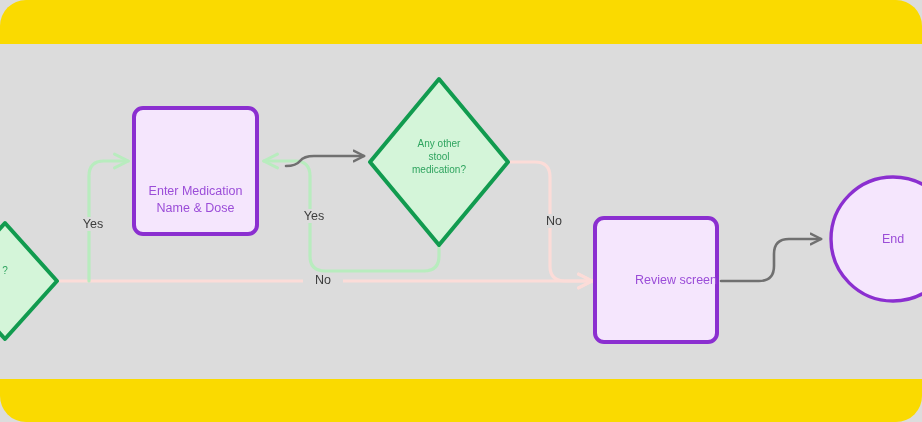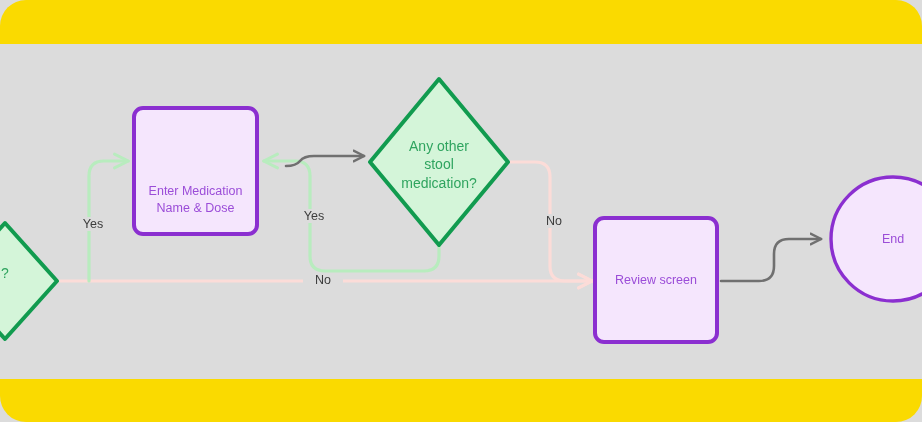--- a/index.html
+++ b/index.html
@@ -46,21 +46,21 @@
     line-height: 1.32;
     pointer-events: none;
     white-space: pre-line;
   }
   .purple-label {
     color: #9b4dd8;
     font-size: 12.5px;
   }
   .green-label {
     color: #2fa45f;
-    font-size: 14px;
+    font-size: 10px;
   }
   .edge-label {
     position: absolute;
     color: #3c3c3c;
     font-size: 12.5px;
     text-align: center;
     background: #dcdcdc;
     padding: 0 4px;
   }
 </style>
@@ -110,21 +110,21 @@
 
   <div class="node-label green-label" style="left:-45px; top:264px; width:100px;">?</div>
 
   <div class="node-label purple-label" style="left:134px; top:151px; width:123px;margin-top:32px;">Enter Medication
 Name &amp; Dose</div>
 
   <div class="node-label green-label" style="left:379px; top:137px; width:120px;">Any other
 stool
 medication?</div>
 
-  <div class="node-label purple-label" style="left:595px; top:272px; width:122px;">Review screen</div>
+  <div class="node-label purple-label" style="left:595px; top:272px; width:122px;text-align:right;">Review screen</div>
 
   <div class="node-label purple-label" style="left:843px; top:231px; width:100px;">End</div>
 
   <div class="edge-label" style="left:71px; top:217px; width:36px;">Yes</div>
 
   <div class="edge-label" style="left:303px; top:273px; width:32px;">No</div>
 
   <div class="edge-label" style="left:292px; top:209px; width:36px;">Yes</div>
 
   <div class="edge-label" style="left:534px; top:214px; width:32px;">No</div>

